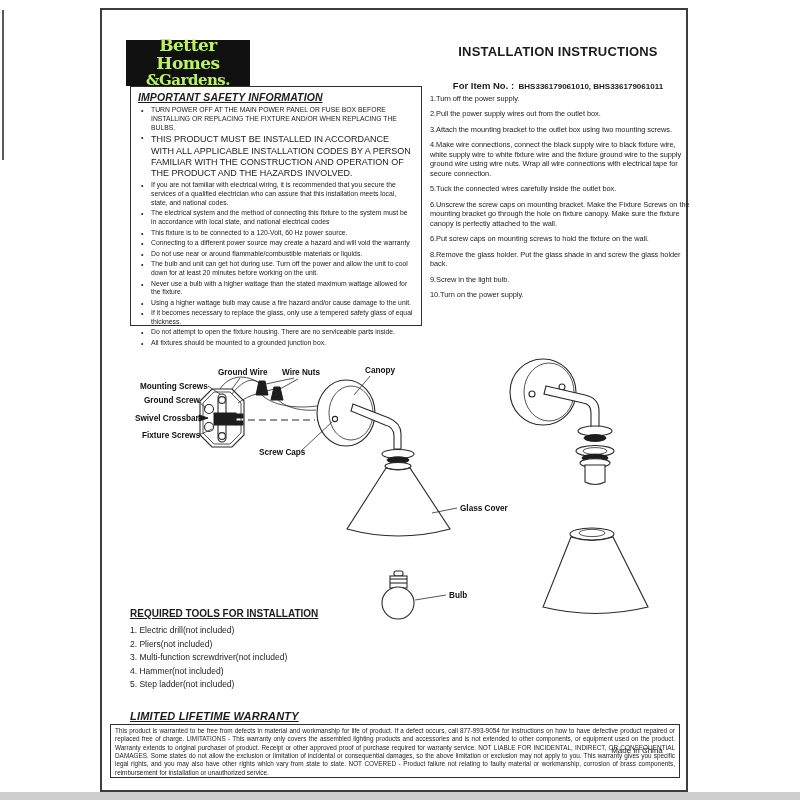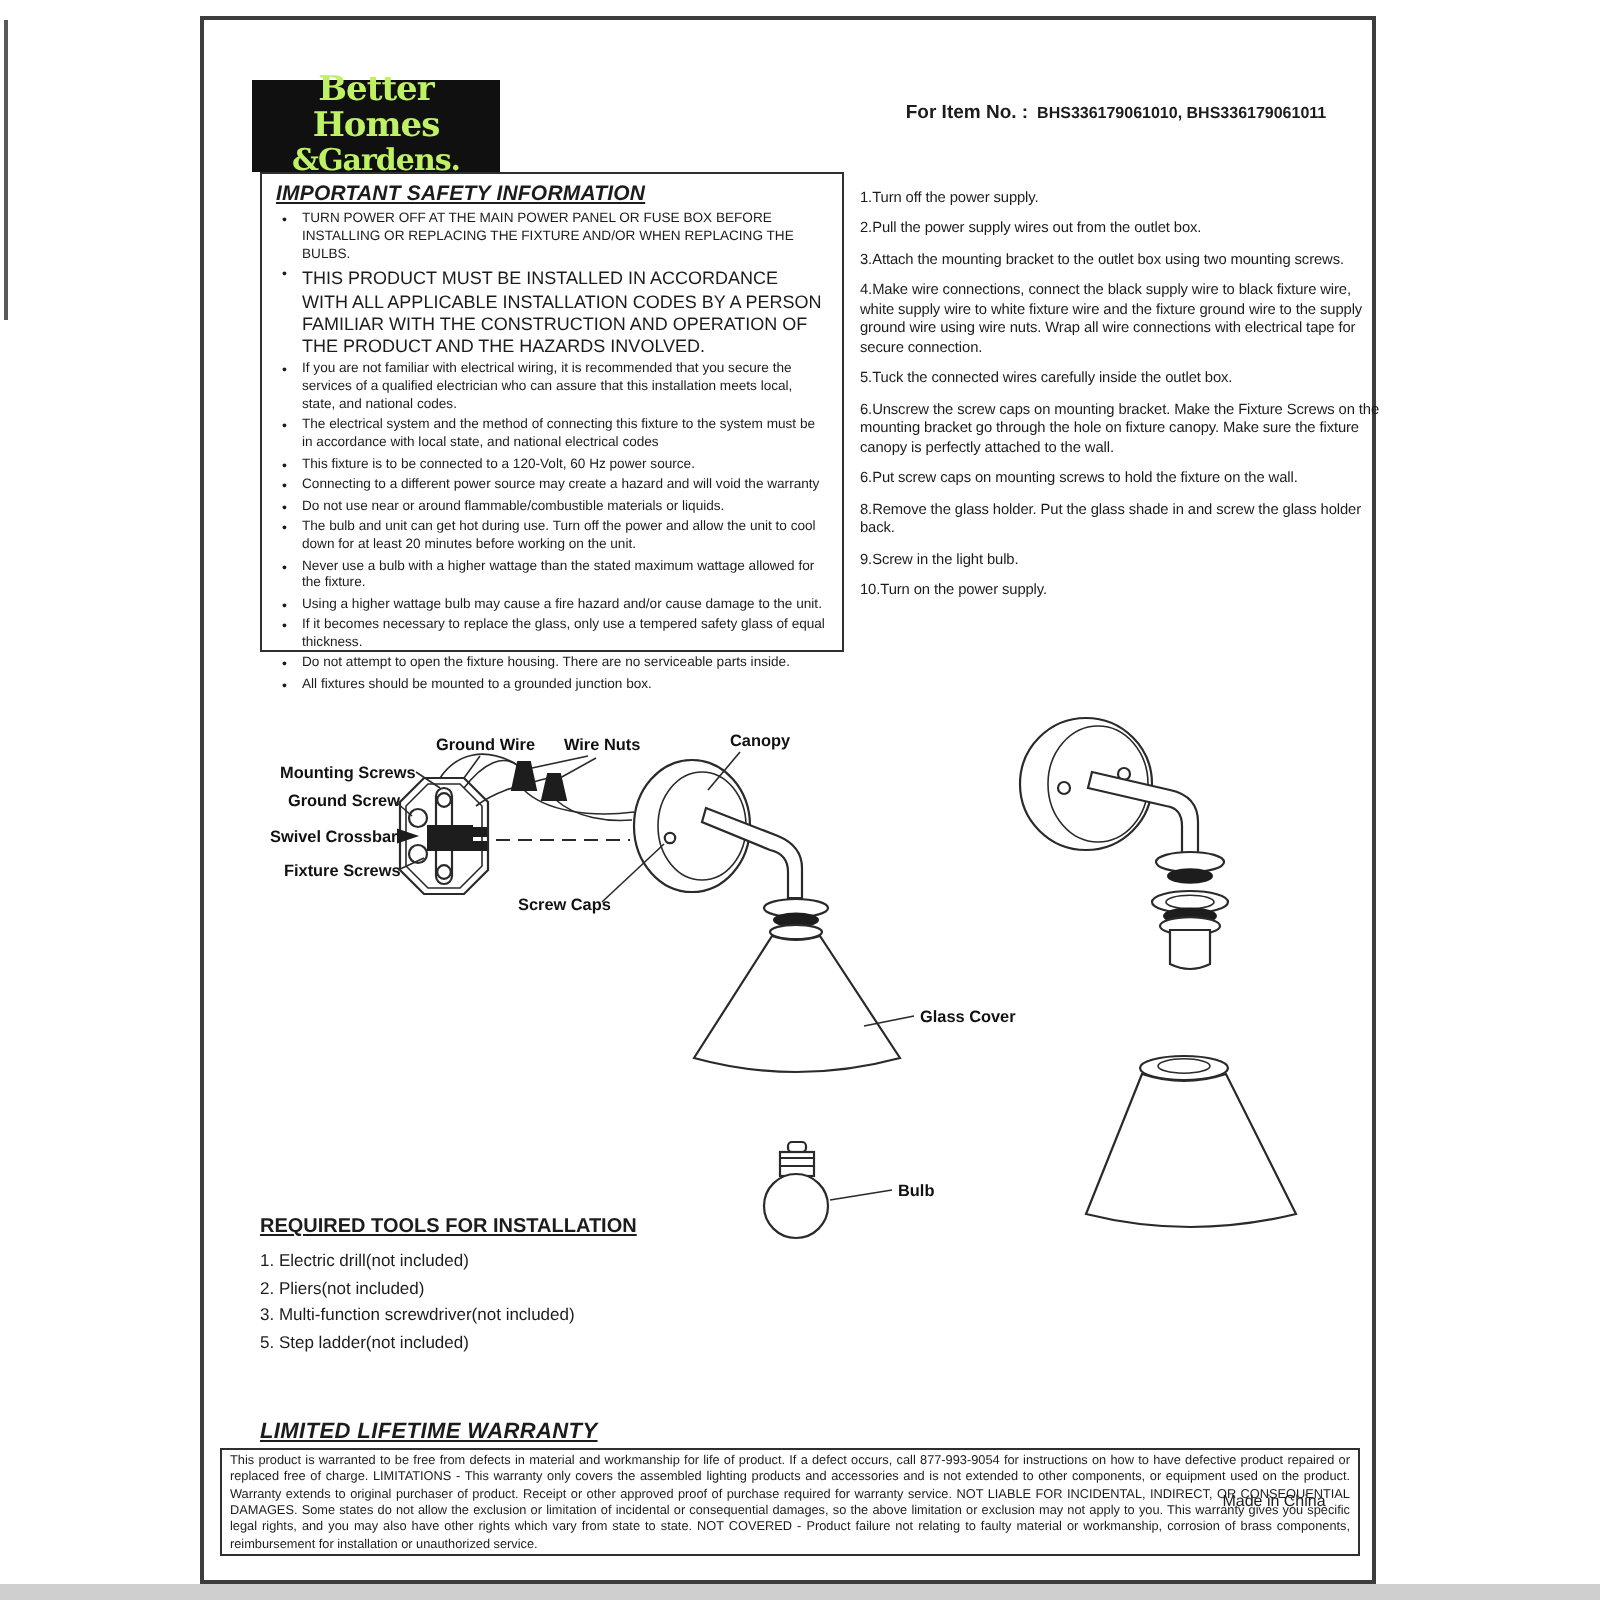--- a/index.html
+++ b/index.html
@@ -13,21 +13,21 @@
           border:2px solid #3d3d3d; background:#fff; }
 
   
   .logo { position:absolute; left:24px; top:30px; width:124px; height:46px; background:#101010;
           color:#bef264; text-align:center; font-family:"DejaVu Serif", serif; font-weight:bold;
           display:flex; flex-direction:column; justify-content:center; line-height:1.05; }
   .logo .l1 { font-size:17px; letter-spacing:-0.5px; }
   .logo .l2 { font-size:15px; letter-spacing:-0.5px; }
   .titleblock { position:absolute; left:330px; top:34px; width:252px; text-align:center; }
   .titleblock h1 { font-size:13px; letter-spacing:0.2px; font-weight:bold; }
-  .itemline { margin-top:2px; font-weight:bold; }
+  .itemline { margin-top:16px; font-weight:bold; }
   .itemline .lbl { font-size:9.5px; }
   .itemline .nums { font-size:8px; }
 
   
   .safety { position:absolute; left:28px; top:76px; width:292px; height:240px;
             border:1.5px solid #2f2f2f; padding:4px 7px 0 7px; }
   .safety h2 { font-size:10.5px; font-style:italic; font-weight:bold; text-decoration:underline;
                letter-spacing:0.1px; margin-bottom:3px; }
   .bullet { display:flex; font-size:6.8px; line-height:1.3; margin-bottom:1.5px; }
   .bullet .mark { width:13px; flex:0 0 13px; text-align:left; padding-left:3px; font-size:7px; }
@@ -66,20 +66,21 @@
   <div class="scan-artifact-left"></div>
   <div class="bottom-strip"></div>
 
   <div class="page">
 
     <div class="logo">
       <span class="l1">Better Homes</span>
       <span class="l2">&amp;Gardens.</span>
     </div>
     <div class="titleblock">
+      <h1>INSTALLATION INSTRUCTIONS</h1>
       <div class="itemline">
         <span class="lbl">For Item No. :</span>
         <span class="nums">BHS336179061010, BHS336179061011</span>
       </div>
     </div>
 
     <div class="safety">
       <h2>IMPORTANT SAFETY INFORMATION</h2>
       <div class="bullet">
           <span class="mark">•</span>
@@ -238,20 +239,21 @@
         </g>
       </svg>
     </div>
 
     <div class="tools">
       <h2>REQUIRED TOOLS FOR INSTALLATION</h2>
       <ul>
         <li>1. Electric drill(not included)</li>
         <li>2. Pliers(not included)</li>
         <li>3. Multi-function screwdriver(not included)</li>
+        <li>4. Hammer(not included)</li>
         <li>5. Step ladder(not included)</li>
       </ul>
     </div>
 
     <div class="warranty-head">LIMITED LIFETIME WARRANTY</div>
     <div class="warranty-box">
       <p>This product is warranted to be free from defects in material and workmanship for life of product. If a defect occurs, call 877-993-9054 for instructions on how to have defective product repaired or replaced free of charge. LIMITATIONS - This warranty only covers the assembled lighting products and accessories and is not extended to other components, or equipment used on the product. Warranty extends to original purchaser of product. Receipt or other approved proof of purchase required for warranty service. NOT LIABLE FOR INCIDENTAL, INDIRECT, OR CONSEQUENTIAL DAMAGES. Some states do not allow the exclusion or limitation of incidental or consequential damages, so the above limitation or exclusion may not apply to you. This warranty gives you specific legal rights, and you may also have other rights which vary from state to state. NOT COVERED - Product failure not relating to faulty material or workmanship, corrosion of brass components, reimbursement for installation or unauthorized service.</p>
     </div>
 
     <div class="made-in">Made in China</div>

